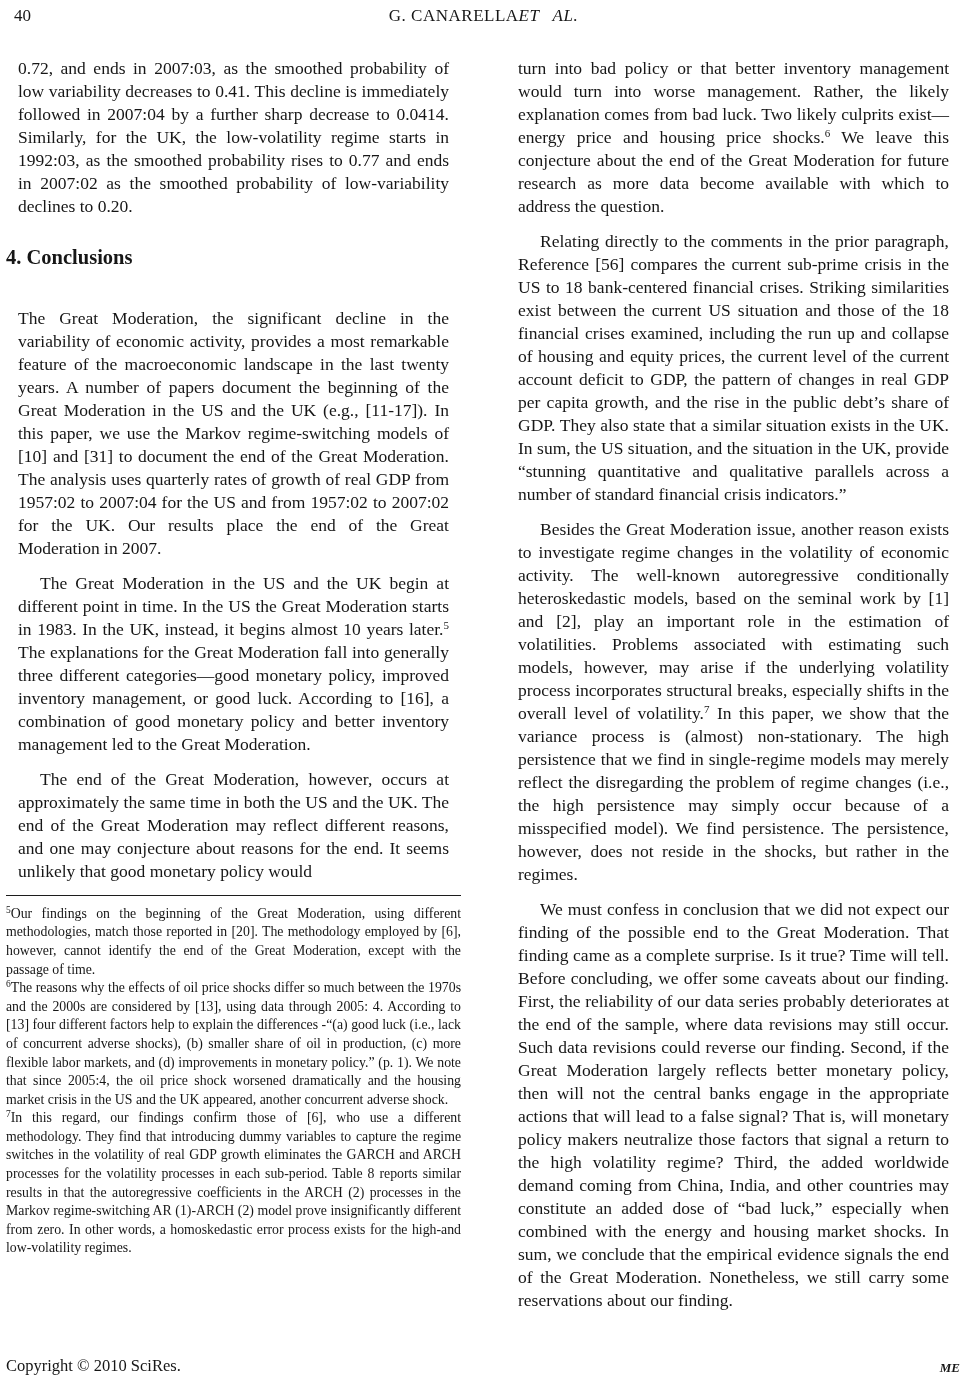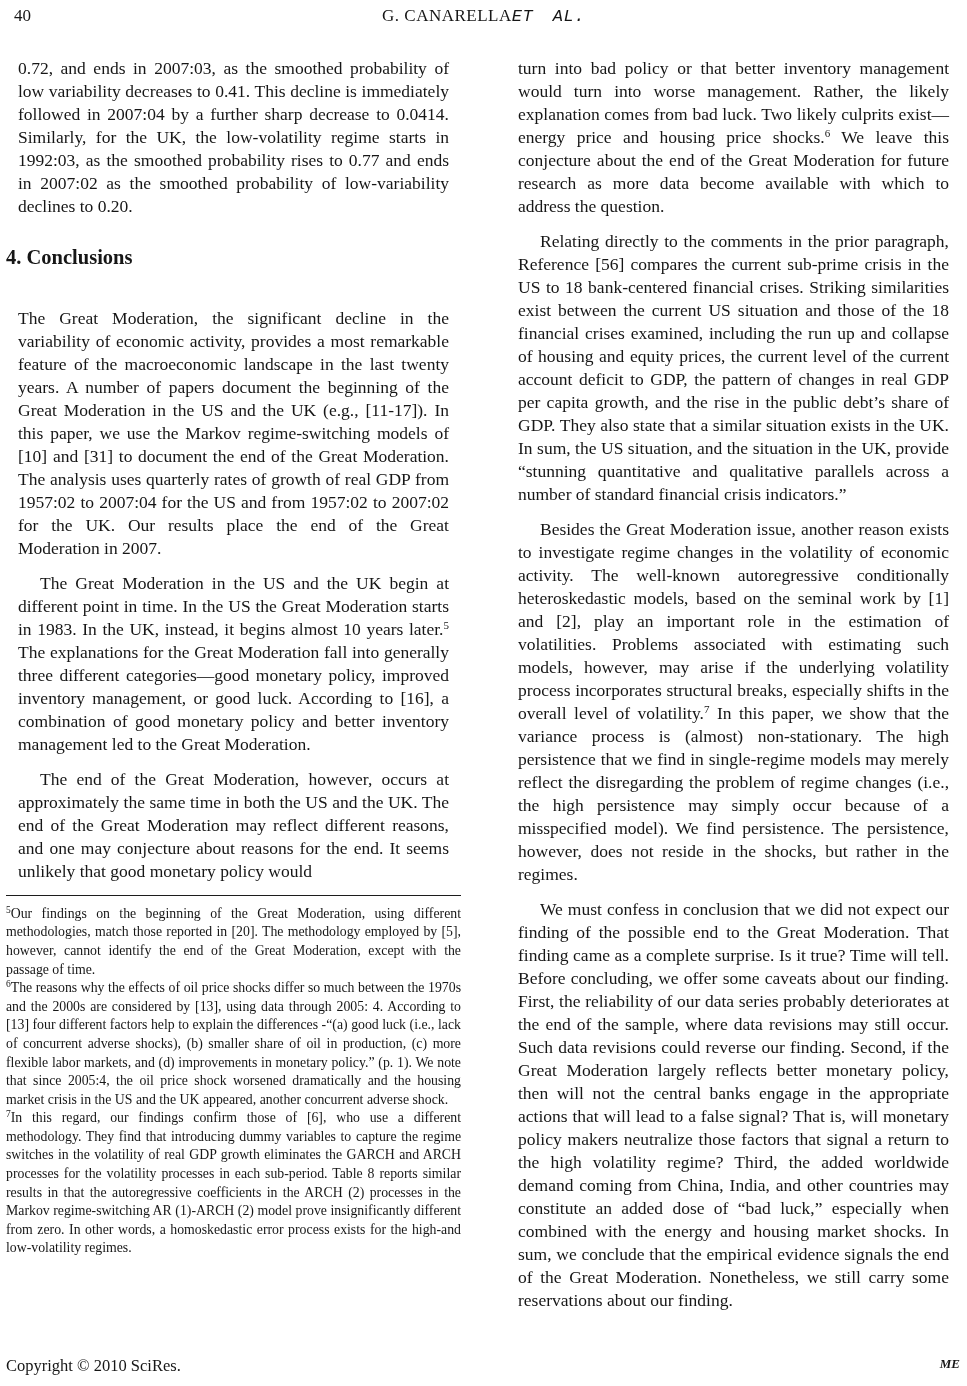--- a/index.html
+++ b/index.html
@@ -17,21 +17,21 @@
   }
   
   .running-header {
     position: absolute;
     top: 6px; left: 7px; right: 7px;
     height: 22px;
     font-size: 17px;
   }
   .page-number { position: absolute; left: 7px; top: 0; }
   .running-title { text-align: center; letter-spacing: 0.5px; }
-  .etal { font-style: italic; word-spacing: 9px; font-family: Liberation Mono, monospace; }
+  .etal { font-style: italic; word-spacing: 9px; }
   
   .columns {
     position: absolute;
     top: 45px; left: 6px; right: 6px;
     display: flex;
     gap: 45px;
   }
   .col {
     width: 455px;
     text-align: justify;
@@ -68,21 +68,21 @@
   .footnotes sup.fnref { font-size: 9.5px; vertical-align: 5px; }
   .it { }
   .bold { font-weight: normal; }
   
   .page-footer {
     position: absolute;
     left: 6px; right: 7px; bottom: 10px;
     font-size: 16.5px;
     display: flex;
     justify-content: space-between;
-    align-items: flex-start;
+    align-items: flex-end;
   }
   .journal-abbrev { font-weight: bold; font-style: italic; font-size: 13px; }
 </style>
 </head>
 <body>
 
 <div class="page">
 
   <div class="running-header">
     <span class="page-number">40</span>
@@ -100,21 +100,21 @@
 
       <p>The Great Moderation, the significant decline in the variability of economic activity, provides a most remarkable feature of the macroeconomic landscape in the last twenty years. A number of papers document the beginning of the Great Moderation in the US and the UK (e.g., [11-17]). In this paper, we use the Markov regime-switching models of [10] and [31] to document the end of the Great Moderation. The analysis uses quarterly rates of growth of real GDP from 1957:02 to 2007:04 for the US and from 1957:02 to 2007:02 for the UK. Our results place the end of the Great Moderation in 2007.</p>
 
       <p class="indent"><span>The Great Moderation in the US and the UK begin at different point in time. In the US the Great Moderation starts in 1983. In the UK, instead, it begins almost 10 years later.</span><sup class="fnref">5</sup><span> The explanations for the Great Moderation fall into generally three different categories—good monetary policy, improved inventory management, or good luck. According to [16], a combination of good monetary policy and better inventory management led to the Great Moderation.</span></p>
 
       <p class="indent">The end of the Great Moderation, however, occurs at approximately the same time in both the US and the UK. The end of the Great Moderation may reflect different reasons, and one may conjecture about reasons for the end. It seems unlikely that good monetary policy would</p>
 
       <hr class="fn-sep">
 
       <div class="footnotes">
-        <p><sup class="fnref">5</sup><span>Our findings on the beginning of the Great Moderation, using different methodologies, match those reported in [20]. The methodology employed by [5], however, cannot identify the end of the Great Moderation, except with the passage of time.</span></p>
+        <p><sup class="fnref">5</sup><span>Our findings on the beginning of the Great Moderation, using different methodologies, match those reported in [20]. The methodology employed by [6], however, cannot identify the end of the Great Moderation, except with the passage of time.</span></p>
         <p><sup class="fnref">6</sup><span>The reasons why the effects of oil price shocks differ so much between the 1970s and the 2000s are considered by [13], using data through 2005: 4. According to [13] four different factors help to explain the differences -“(a) good luck (</span><span class="it">i.e.</span><span>, lack of concurrent adverse shocks), (b) smaller share of oil in production, (c) more flexible labor markets, and (d) improvements in monetary policy.” (p. 1). We note that since 2005:4, the oil price shock worsened dramatically and the housing market crisis in the US and the UK appeared, another concurrent adverse shock.</span></p>
         <p><sup class="fnref">7</sup><span>In this regard, our findings confirm those of [6], who use a different methodology. They find that introducing dummy variables to capture the regime switches in the volatility of real GDP growth eliminates the GARCH and ARCH processes for the volatility processes in each sub-period. </span><span class="bold">Table 8</span><span> reports similar results in that the autoregressive coefficients in the ARCH (2) processes in the Markov regime-switching AR (1)-ARCH (2) model prove insignificantly different from zero. In other words, a homoskedastic error process exists for the high-and low-volatility regimes.</span></p>
       </div>
     </section>
 
     <section class="col">
       <p><span>turn into bad policy or that better inventory management would turn into worse management. Rather, the likely explanation comes from bad luck. Two likely culprits exist—energy price and housing price shocks.</span><sup class="fnref">6</sup><span> We leave this conjecture about the end of the Great Moderation for future research as more data become available with which to address the question.</span></p>
 
       <p class="indent">Relating directly to the comments in the prior paragraph, Reference [56] compares the current sub-prime crisis in the US to 18 bank-centered financial crises. Striking similarities exist between the current US situation and those of the 18 financial crises examined, including the run up and collapse of housing and equity prices, the current level of the current account deficit to GDP, the pattern of changes in real GDP per capita growth, and the rise in the public debt’s share of GDP. They also state that a similar situation exists in the UK. In sum, the US situation, and the situation in the UK, provide “stunning quantitative and qualitative parallels across a number of standard financial crisis indicators.”</p>
 

